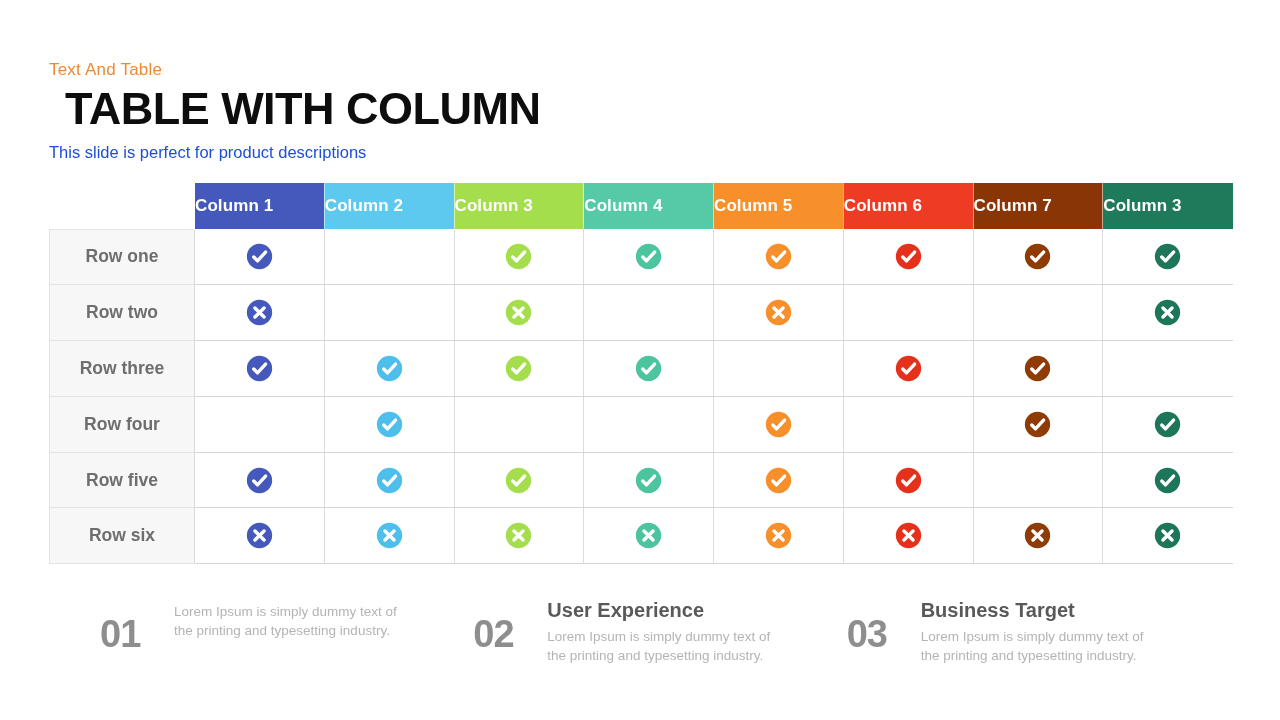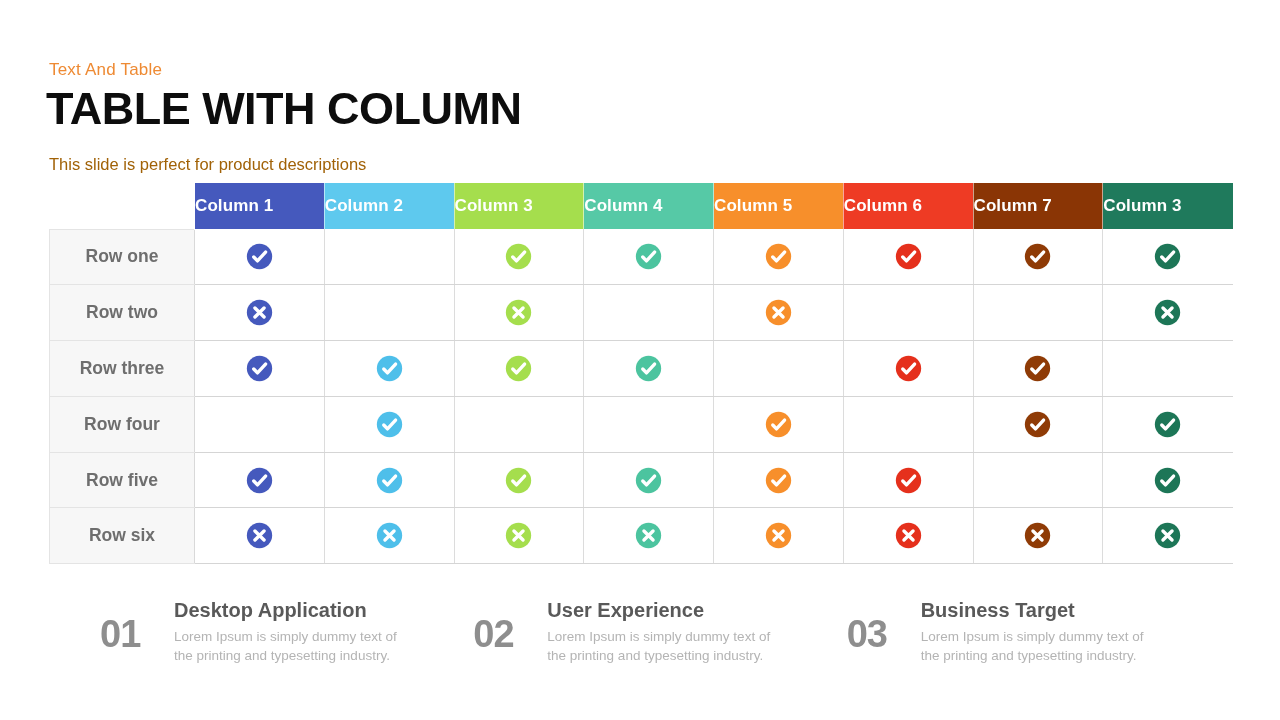--- a/index.html
+++ b/index.html
@@ -25,36 +25,36 @@
     left: 49px;
     top: 60px;
     font-size: 17px;
     letter-spacing: 0.2px;
     color: #ee8a33;
     white-space: nowrap;
   }
 
   .slide-title {
     position: absolute;
-    left: 46px;
+    left: 65px;
     top: 85px;
     font-size: 45px;
     font-weight: bold;
     letter-spacing: -0.5px;
     color: #0d0d0d;
     white-space: nowrap;
     line-height: 1.05;
   }
 
   .slide-subtitle {
     position: absolute;
     left: 49px;
-    top: 155px;
+    top: 143px;
     font-size: 16.5px;
-    color: #a16207;
+    color: #1d4ed8;
     white-space: nowrap;
   }
 
   
   #table-wrap {
     position: absolute;
     left: 49px;
     top: 183px;
     width: 1183px;
   }
@@ -380,21 +380,20 @@
                 </svg></span></td>
           </tr>
         </tbody>
     </table>
   </div>
 
   <div id="features">
       <div class="feature">
         <div class="num">01</div>
         <div class="ftext">
-          <div class="fhead">Desktop Application</div>
           <div class="fbody">Lorem Ipsum is simply dummy text of the printing and typesetting industry.</div>
         </div>
       </div>
       <div class="feature">
         <div class="num">02</div>
         <div class="ftext">
           <div class="fhead">User Experience</div>
           <div class="fbody">Lorem Ipsum is simply dummy text of the printing and typesetting industry.</div>
         </div>
       </div>

